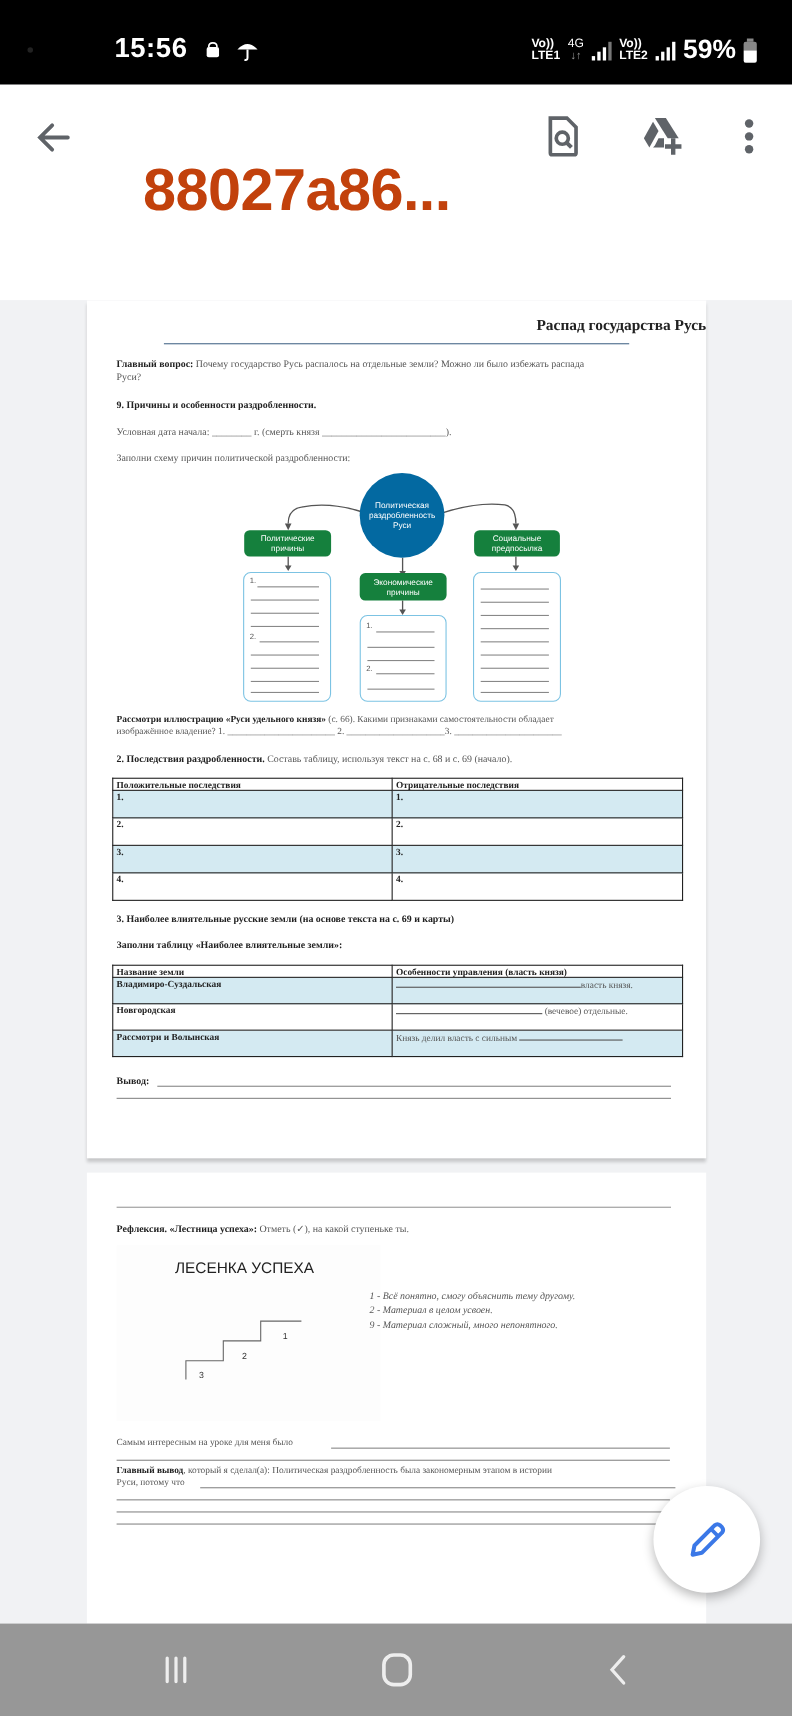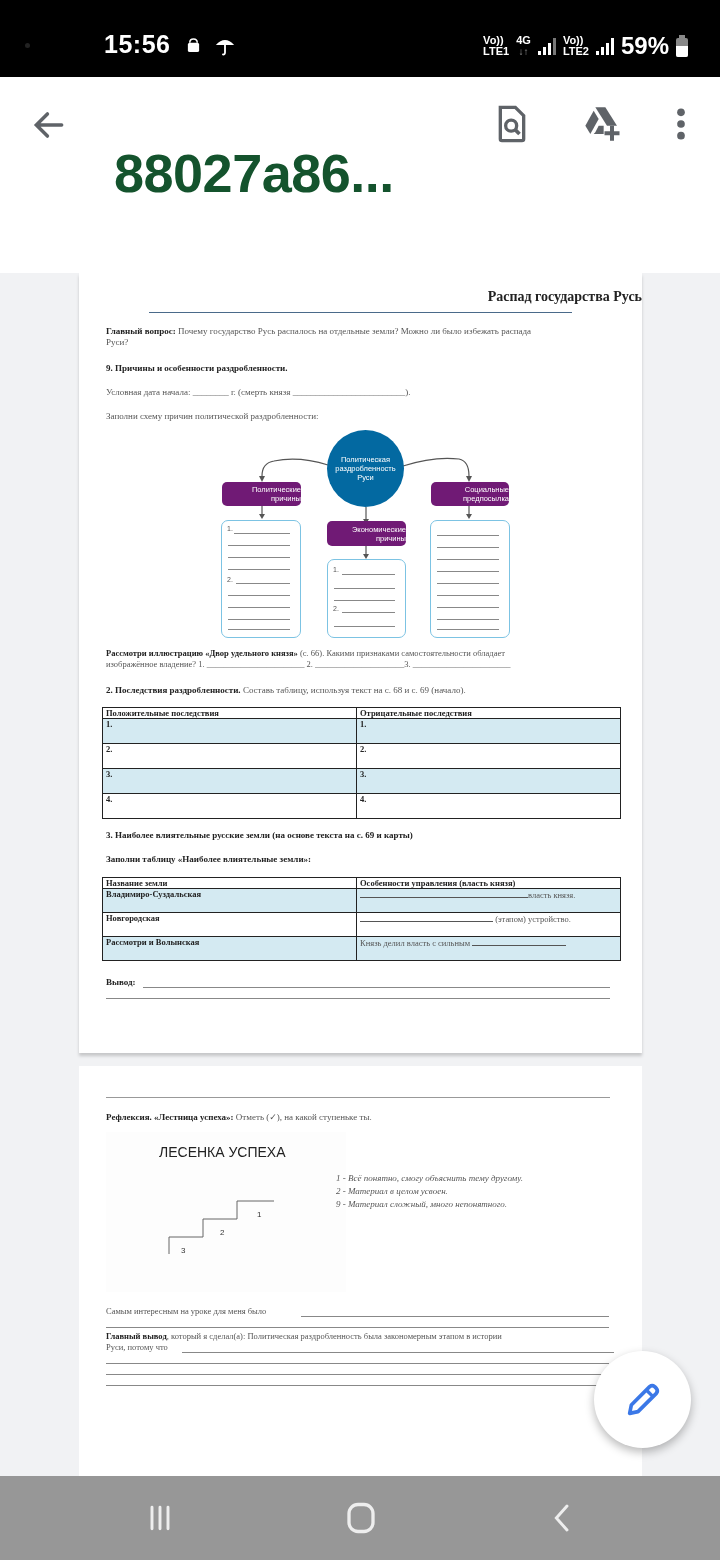--- a/index.html
+++ b/index.html
@@ -4,51 +4,51 @@
 <style>
   * { box-sizing: border-box; margin: 0; padding: 0; }
   html, body { width: 720px; height: 1560px; overflow: hidden; background: #f1f2f4; font-family: "Liberation Sans", sans-serif; }
   .statusbar { position: absolute; left: 0; top: 0; width: 720px; height: 77px; background: #000; color: #fff; }
   .sb-dot { position: absolute; left: 25px; top: 43px; width: 5px; height: 5px; border-radius: 50%; background: #222; }
   .sb-time { position: absolute; left: 104px; top: 30px; font-size: 25px; font-weight: bold; letter-spacing: 0.5px; }
   .sb-bag { position: absolute; left: 186px; top: 38px; width: 15px; height: 15px; }
   .sb-umbrella { position: absolute; left: 214px; top: 35px; width: 22px; height: 22px; }
   .sb-right { position: absolute; right: 32px; top: 32px; display: flex; align-items: center; gap: 7px; }
   .sb-net { display: flex; flex-direction: column; font-size: 11px; line-height: 11px; font-weight: bold; text-align: left; }
-  .sb-4g { display: flex; flex-direction: column; font-size: 11px; line-height: 11px; font-weight: bold; align-items: center; }
+  .sb-4g { display: flex; flex-direction: column; font-size: 11px; line-height: 11px; font-weight: normal; align-items: center; }
   .sb-4g .arrows { color: #999; font-size: 10px; }
   .sig { display: flex; align-items: flex-end; gap: 2px; height: 18px; }
   .sig span { display: block; width: 3px; background: #fff; }
   .sig span.dim { background: #777; }
   .sb-pct { font-size: 24px; font-weight: bold; }
   .battery { width: 12px; height: 22px; position: relative; }
   .battery .cap { position: absolute; left: 3px; top: 0; width: 6px; height: 3px; background: #888; }
   .battery .body { position: absolute; left: 0; top: 3px; width: 12px; height: 19px; background: #888; border-radius: 2px; overflow: hidden; }
   .battery .fill { position: absolute; left: 0; bottom: 0; width: 12px; height: 11px; background: #fff; }
 
   .appbar { position: absolute; left: 0; top: 77px; width: 720px; height: 196px; background: #fff; }
   .back-btn { position: absolute; left: 30px; top: 106px; width: 38px; height: 38px; }
   .act-btn { position: absolute; top: 104px; width: 40px; height: 40px; }
-  .title { position: absolute; left: 114px; top: 142px; font-size: 54px; font-weight: bold; color: #14532d; letter-spacing: -0.5px; }
+  .title { position: absolute; left: 130px; top: 142px; font-size: 54px; font-weight: bold; color: #c2410c; letter-spacing: -0.5px; }
 
   .viewer { position: absolute; left: 0; top: 273px; width: 720px; height: 1203px; background: #f1f2f4; overflow: hidden; }
   .page { position: absolute; left: 79px; width: 563px; background: #fff; }
   .page1 { top: 0; height: 780px; box-shadow: 0 3px 3px rgba(0,0,0,0.18); }
   .page2 { top: 793px; height: 420px; }
 
   .serif { font-family: "Liberation Serif", serif; color: #222; }
   .doc-title { position: absolute; left: 0; width: 563px; top: 16px; text-align: right; font-size: 14px; font-weight: bold; }
   .doc-rule { position: absolute; left: 70px; top: 39px; width: 423px; height: 1px; background: #4a6a8a; }
   .t { position: absolute; font-size: 9px; line-height: 11px; }
   .b { font-weight: bold; }
   .gray { color: #555; }
 
   
   .circle { position: absolute; left: 248px; top: 157px; width: 77px; height: 77px; border-radius: 50%; background: #0369a1; color: #fff; font-family: "Liberation Sans", sans-serif; font-size: 7.5px; line-height: 9px; text-align: center; display: flex; align-items: center; justify-content: center; }
-  .pill { position: absolute; background: #701a75; color: #fff; font-family: "Liberation Sans", sans-serif; font-size: 7.5px; line-height: 9px; text-align: right; border-radius: 5px; display: flex; align-items: center; justify-content: center; }
+  .pill { position: absolute; background: #15803d; color: #fff; font-family: "Liberation Sans", sans-serif; font-size: 7.5px; line-height: 9px; text-align: center; border-radius: 5px; display: flex; align-items: center; justify-content: center; }
   .box { position: absolute; border: 1.5px solid #7cc3e3; border-radius: 7px; background: #fff; }
   .box .ln { position: absolute; left: 6px; right: 10px; height: 1px; background: #888; }
   .box .num { position: absolute; left: 5px; font-size: 7px; color: #555; font-family: "Liberation Sans", sans-serif; }
 
   table.dt { position: absolute; left: 23px; width: 519px; border-collapse: collapse; font-family: "Liberation Serif", serif; font-size: 8.5px; color: #222; }
   table.dt td { border: 1.5px solid #222; vertical-align: top; padding: 0 3px; line-height: 10px; }
   table.dt tr.hdr td { height: 11px; font-weight: bold; background: #fff; }
   table.dt tr.blue td { background: #d4eaf2; }
   .uline { display: inline-block; border-bottom: 1px solid #555; height: 9px; vertical-align: baseline; }
   .hr { position: absolute; height: 1px; background: #888; }
@@ -184,21 +184,21 @@
         <div class="ln" style="top:26px"></div>
         <div class="ln" style="top:38px"></div>
         <div class="ln" style="top:50px"></div>
         <div class="ln" style="top:62px"></div>
         <div class="ln" style="top:74px"></div>
         <div class="ln" style="top:86px"></div>
         <div class="ln" style="top:98px"></div>
         <div class="ln" style="top:108px"></div>
     </div>
 
-    <div class="t gray" style="left:27px;top:375px;width:515px;font-size:8.5px"><span class="b" style="color:#222">Рассмотри иллюстрацию «Двор удельного князя»</span><span> (с. 66). Какими признаками самостоятельности обладает</span><br><span>изображённое владение? 1. _______________________ 2. _____________________3. _______________________</span></div>
+    <div class="t gray" style="left:27px;top:375px;width:515px;font-size:8.5px"><span class="b" style="color:#222">Рассмотри иллюстрацию «Руси удельного князя»</span><span> (с. 66). Какими признаками самостоятельности обладает</span><br><span>изображённое владение? 1. _______________________ 2. _____________________3. _______________________</span></div>
     <div class="t" style="left:27px;top:412px"><span class="b">2. Последствия раздробленности.</span><span class="gray"> Составь таблицу, используя текст на с. 68 и с. 69 (начало).</span></div>
 
     <table class="dt" style="top:434px">
       <tbody>
           <tr class="hdr">
         <td style="width:254px">Положительные последствия</td>
         <td>Отрицательные последствия</td>
       </tr>
       <tr class="blue" style="height:25px">
             <td class="b">1.</td>
@@ -227,21 +227,21 @@
           <tr class="hdr">
         <td style="width:254px">Название земли</td>
         <td>Особенности управления (власть князя)</td>
       </tr>
       <tr class="blue" style="height:24px">
         <td class="b">Владимиро-Суздальская</td>
         <td class="gray"><span class="uline" style="width:168px"></span><span>власть князя.</span></td>
       </tr>
       <tr style="height:24px">
         <td class="b">Новгородская</td>
-        <td class="gray"><span class="uline" style="width:133px"></span><span> (этапом) устройство.</span></td>
+        <td class="gray"><span class="uline" style="width:133px"></span><span> (вечевое) отдельные.</span></td>
       </tr>
       <tr class="blue" style="height:24px">
         <td class="b">Рассмотри и Волынская</td>
         <td class="gray"><span>Князь делил власть с сильным </span><span class="uline" style="width:94px"></span></td>
       </tr>
     </tbody>
       </table>
 
     <div class="t b" style="left:27px;top:704px">Вывод:</div>
     <div class="hr" style="left:64px;top:714px;width:467px"></div>

